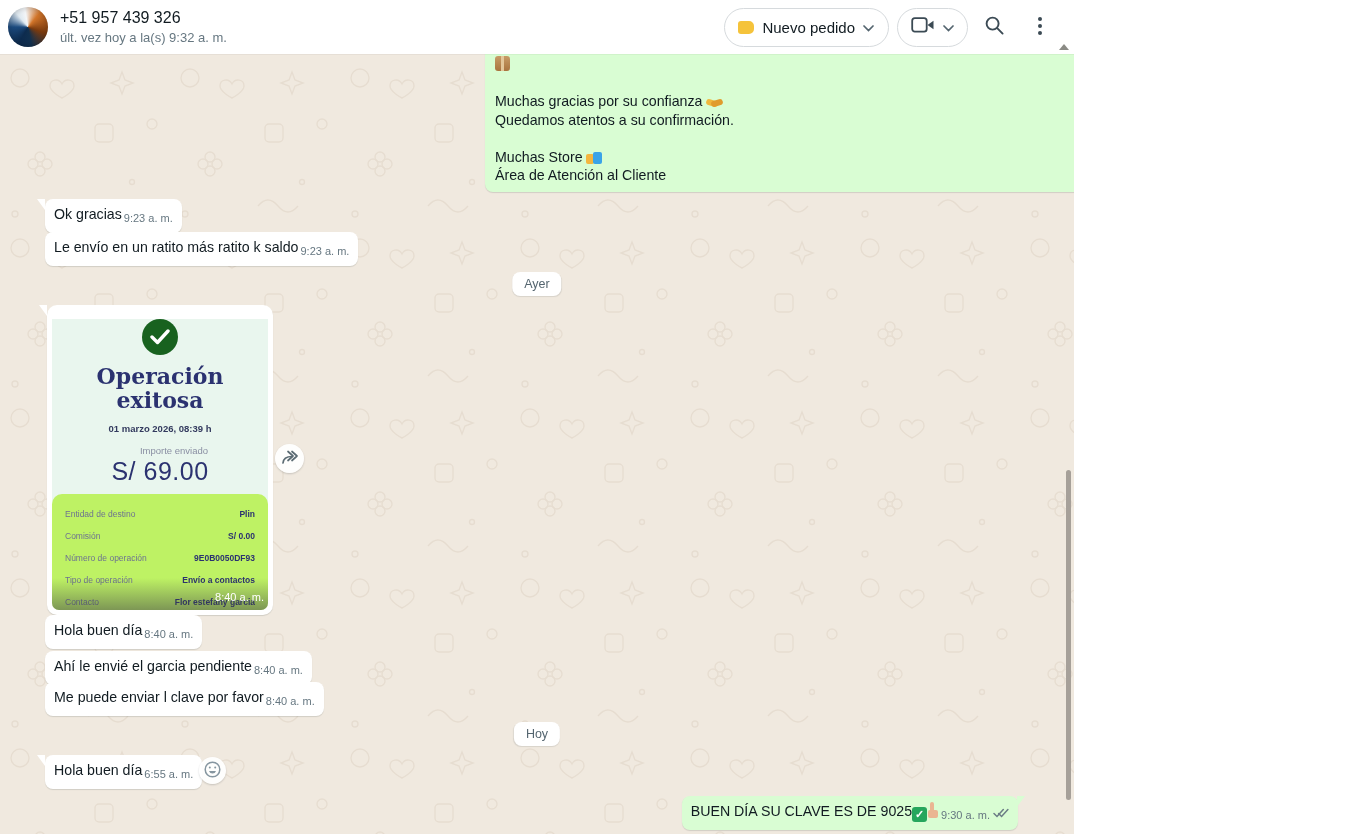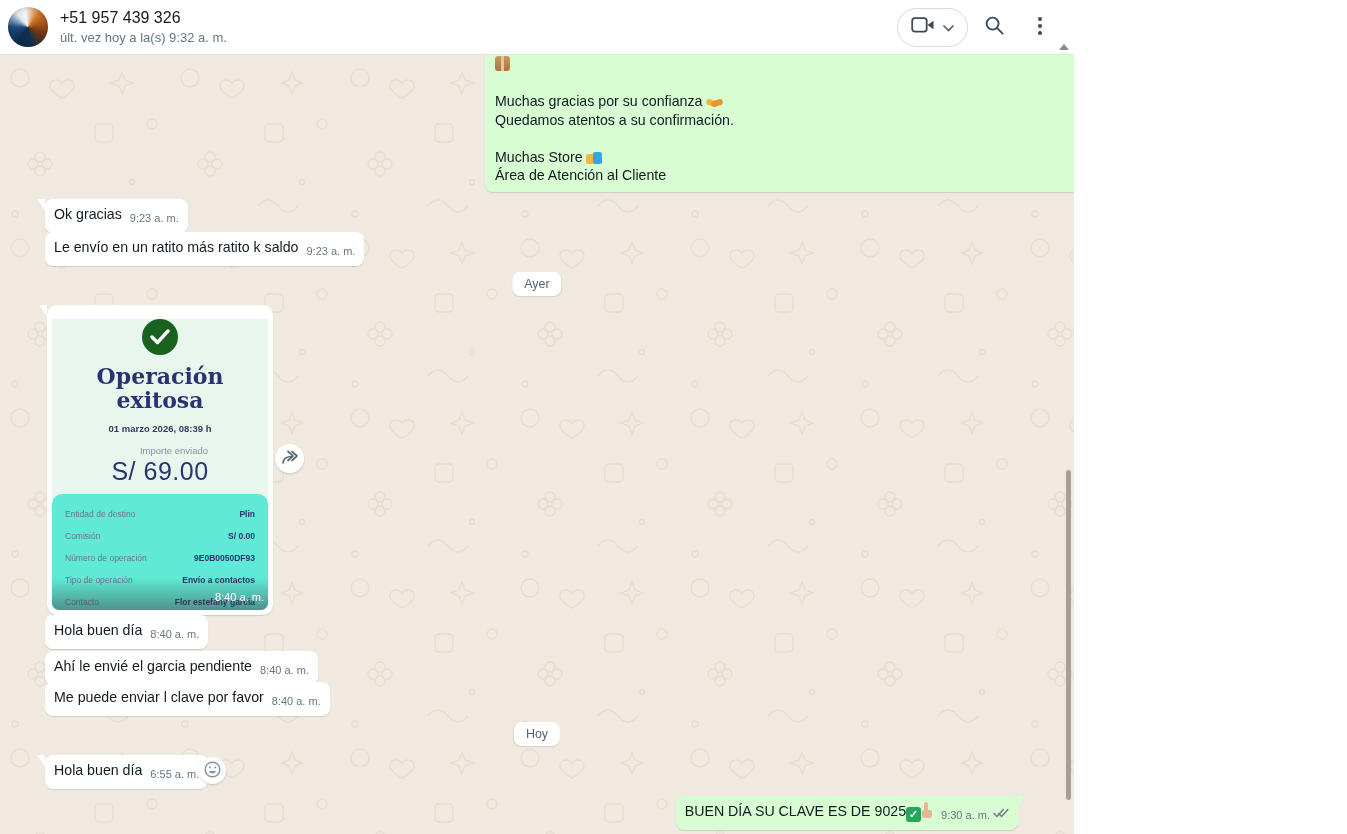--- a/index.html
+++ b/index.html
@@ -29,21 +29,21 @@
   
   .chat{position:absolute;top:54px;left:0;right:0;bottom:0;background:#f0e9df;overflow:hidden;}
   .wallpaper{position:absolute;inset:0;opacity:.55;}
 
   
   .bubble{position:absolute;border-radius:8px;box-shadow:0 1px 1px rgba(11,20,26,.13);
           font-size:14.2px;line-height:19px;cursor:pointer;}
   .in{background:#ffffff;}
   .out{background:#d9fdd3;}
   .pad{padding:6px 9px 8px 9px;white-space:nowrap;}
-  .time{display:inline-block;font-size:11px;color:#667781;margin-left:8px;transform:translateY(3px);white-space:nowrap;}
+  .time{display:inline-block;font-size:11px;color:#667781;margin-left:2px;transform:translateY(3px);white-space:nowrap;}
   .meta{display:inline-flex;align-items:center;gap:3px;font-size:11px;color:#667781;}
   .tail{position:absolute;top:0;}
   .tail.left{left:-8px;}
   .tail.right{right:-7px;}
 
   
   .m1{left:485px;top:-6px;width:806px;height:144px;border-radius:0 0 8px 8px;}
   .m1 .body{padding:7px 10px;}
   .m1-line{height:18.5px;line-height:18.5px;font-size:14.2px;}
   .m1 .stamp{position:absolute;right:11px;bottom:5px;}
@@ -56,21 +56,21 @@
   .img-bubble{left:47px;top:251px;width:226px;height:310px;padding:5px;border-radius:10px;box-sizing:border-box;}
   .receipt{position:relative;width:216px;height:300px;border-radius:7px;overflow:hidden;background:#fff;}
   .r-top{height:184px;background:#e9f6ee;text-align:center;}
   .check-circle{width:36px;height:36px;border-radius:50%;background:#18621f;margin:9px auto 9px;
                 display:flex;align-items:center;justify-content:center;}
   .r-title{font-family:"DejaVu Serif",serif;font-weight:bold;font-size:22px;line-height:24px;
            color:#2b3270;white-space:pre-line;}
   .r-date{font-size:9.5px;font-weight:bold;color:#333a5e;margin-top:7px;}
   .r-alabel{font-size:9.5px;color:#8a8fa3;margin-top:3px;margin-left:28px;}
   .r-amount{font-size:25px;color:#2b3270;margin-top:2px;letter-spacing:.5px;}
-  .r-card{position:absolute;left:0;right:0;top:184px;bottom:0;background:#5eead4;border-radius:10px 10px 0 0;
+  .r-card{position:absolute;left:0;right:0;top:184px;bottom:0;background:#bef264;border-radius:10px 10px 0 0;
           padding:16px 13px 0;box-sizing:border-box;}
   .r-row{display:flex;justify-content:space-between;height:9px;margin-bottom:13px;align-items:center;}
   .r-label{font-size:8.5px;color:#6d7390;}
   .r-value{font-size:8.5px;font-weight:bold;color:#2b3270;}
   .img-grad{position:absolute;left:0;right:0;bottom:0;height:32px;
             background:linear-gradient(to bottom,rgba(60,60,70,0),rgba(60,60,70,.5));}
   .img-time{position:absolute;right:9px;bottom:8px;color:#ffffff;font-size:11px;}
 
   
   .round-btn{position:absolute;border-radius:50%;background:rgba(255,255,255,.92);
@@ -106,20 +106,29 @@
 
 <div class="stage">
 
   <div class="header">
     <div class="avatar"></div>
     <div class="h-titles">
       <div class="h-name">+51 957 439 326</div>
       <div class="h-last">últ. vez hoy a la(s) 9:32 a. m.</div>
     </div>
     <div class="h-right">
+      <div class="pill pill1">
+        <span class="tag-icon emj"></span>
+        <span class="pill-label">Nuevo pedido</span>
+        <span class="chev">
+          <svg width="11" height="7" viewBox="0 0 11 7">
+              <path d="M1 1l4.5 4.5L10 1" stroke="#54656f" stroke-width="1.7" fill="none" stroke-linecap="round"></path>
+            </svg>
+        </span>
+      </div>
       <div class="pill pill2">
         <span>
           <svg width="24" height="18" viewBox="0 0 24 18">
               <rect x="1.2" y="2.2" width="14.5" height="13.5" rx="2.6" stroke="#3b4a54" stroke-width="1.8" fill="none"></rect>
               <path d="M16.5 9 L22.5 4.8 V13.2 Z" fill="#3b4a54"></path>
             </svg>
         </span>
         <span class="chev">
           <svg width="11" height="7" viewBox="0 0 11 7">
               <path d="M1 1l4.5 4.5L10 1" stroke="#54656f" stroke-width="1.7" fill="none" stroke-linecap="round"></path>

